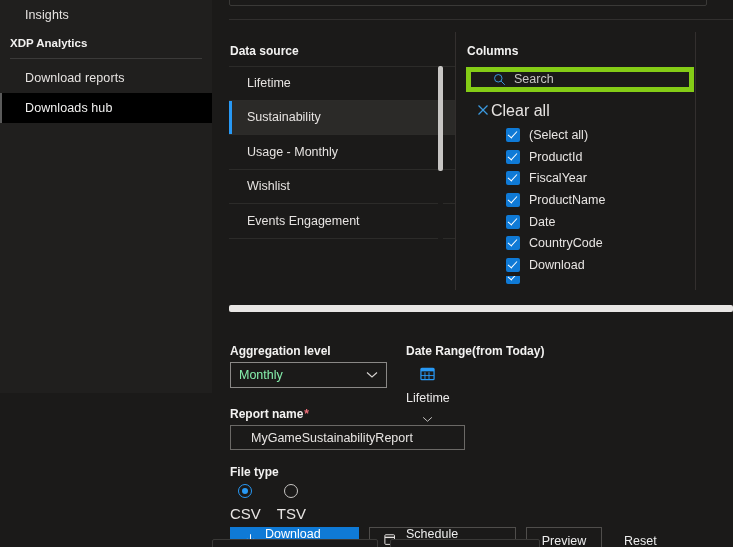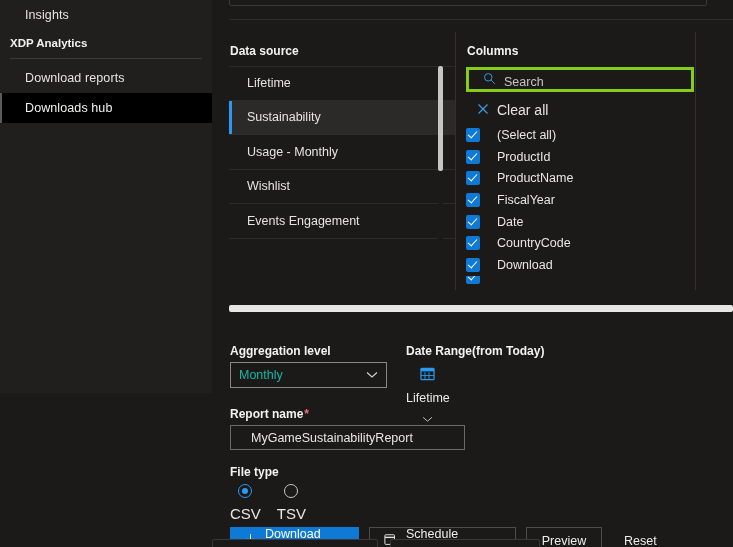--- a/index.html
+++ b/index.html
@@ -87,45 +87,45 @@
     background: #1b1a19;
   }
   #ds-thumb {
     position: absolute; left: 0; top: 0; width: 5px; height: 105px;
     background: #c8c6c4; border-radius: 2px;
   }
 
   
   #search-box {
     position: absolute; left: 254px; top: 67px; width: 228px; height: 25px;
-    border: 3px solid #84cc16; background: #1b1a19;
-    display: flex; align-items: flex-end; padding-left: 14px;
+    border: 5px solid #84cc16; background: #1b1a19;
+    display: flex; align-items: flex-start; padding-left: 22px;
   }
   #search-box svg { flex: none; }
   #search-input {
     border: none; outline: none; background: transparent;
     color: #d6d3d1; font-size: 12.5px;
     font-family: "Liberation Sans", sans-serif;
     margin-left: 8px; width: 180px;
   }
   #search-input::placeholder { color: #c8c6c4; }
 
   #clear-all {
     position: absolute; left: 265px; top: 102px;
-    display: flex; align-items: center; gap: 8px;
-    font-size: 14px; color: #e6e3e1; cursor: pointer;
+    display: flex; align-items: center; gap: 2px;
+    font-size: 16px; color: #e6e3e1; cursor: pointer;
   }
 
   #cols-list {
     position: absolute; left: 254px; top: 124px; width: 210px; height: 162px;
     overflow: hidden;
   }
   .col-row {
-    height: 21.7px; display: flex; align-items: center; gap: 17px;
-    font-size: 12.5px; color: #e8e5e3; cursor: pointer;
+    height: 21.7px; display: flex; align-items: center; gap: 9px;
+    font-size: 12.5px; color: #e8e5e3; cursor: pointer; margin-left: 40px;
   }
   .cbx {
     flex: none; width: 14px; height: 14px; border-radius: 2px;
     background: #0f7ad6; position: relative;
   }
   .cbx::after {
     content: ""; position: absolute; left: 4px; top: 1px;
     width: 4px; height: 8px;
     border: solid #ffffff; border-width: 0 1.6px 1.6px 0;
     transform: rotate(42deg);
@@ -150,21 +150,21 @@
   #l-agg   { left: 18px;  top: 344px; }
   #l-date  { left: 194px; top: 344px; }
   #l-name  { left: 18px;  top: 407px; }
   #l-ftype { left: 18px;  top: 465px; }
   .req-star { color: #f1707b; font-size: 12px; margin-left: 1px; }
 
   #agg-select {
     position: absolute; left: 18px; top: 362px; width: 157px; height: 26px;
     border: 1px solid #8a8886; background: #1b1a19;
     display: flex; align-items: center; padding: 0 8px;
-    color: #14b8a6; font-size: 12.5px; cursor: pointer;
+    color: #86efac; font-size: 12.5px; cursor: pointer;
   }
   #agg-select .chev { margin-left: auto; }
 
   #date-range {
     position: absolute; left: 194px; top: 366px;
     display: flex; align-items: center; gap: 7px;
     font-size: 12.5px; color: #eceaea; cursor: pointer; flex-direction: column;
   }
 
   #report-name {
@@ -304,25 +304,25 @@
       <div class="col-row">
         <span class="cbx"></span>
         <span>(Select all)</span>
       </div>
       <div class="col-row">
         <span class="cbx"></span>
         <span>ProductId</span>
       </div>
       <div class="col-row">
         <span class="cbx"></span>
+        <span>FiscalYear</span>
+      </div>
+      <div class="col-row">
+        <span class="cbx"></span>
         <span>ProductName</span>
-      </div>
-      <div class="col-row">
-        <span class="cbx"></span>
-        <span>FiscalYear</span>
       </div>
       <div class="col-row">
         <span class="cbx"></span>
         <span>Date</span>
       </div>
       <div class="col-row">
         <span class="cbx"></span>
         <span>CountryCode</span>
       </div>
       <div class="col-row">

